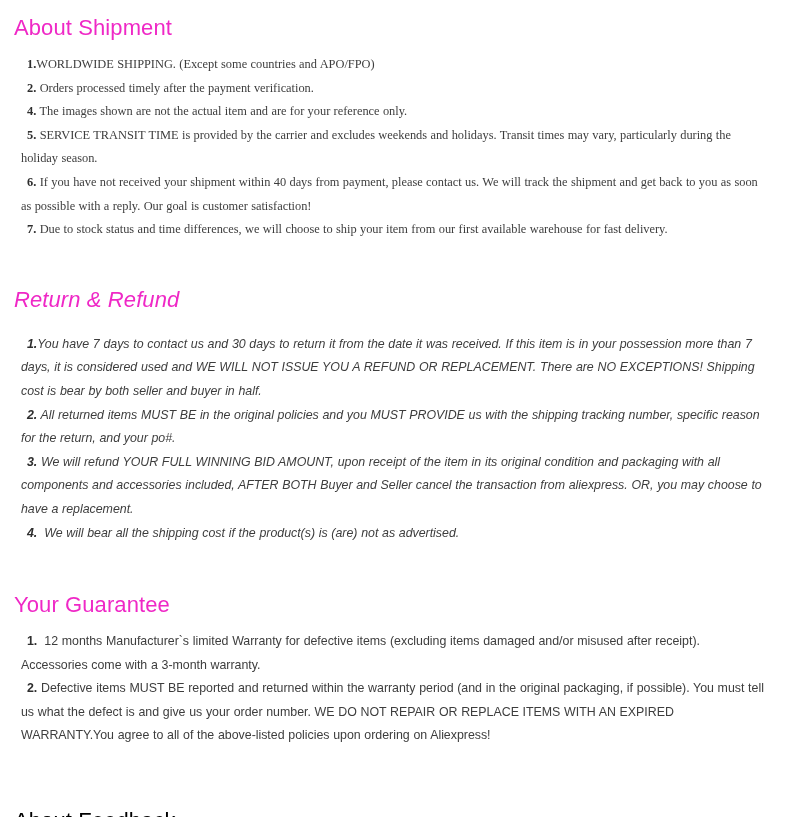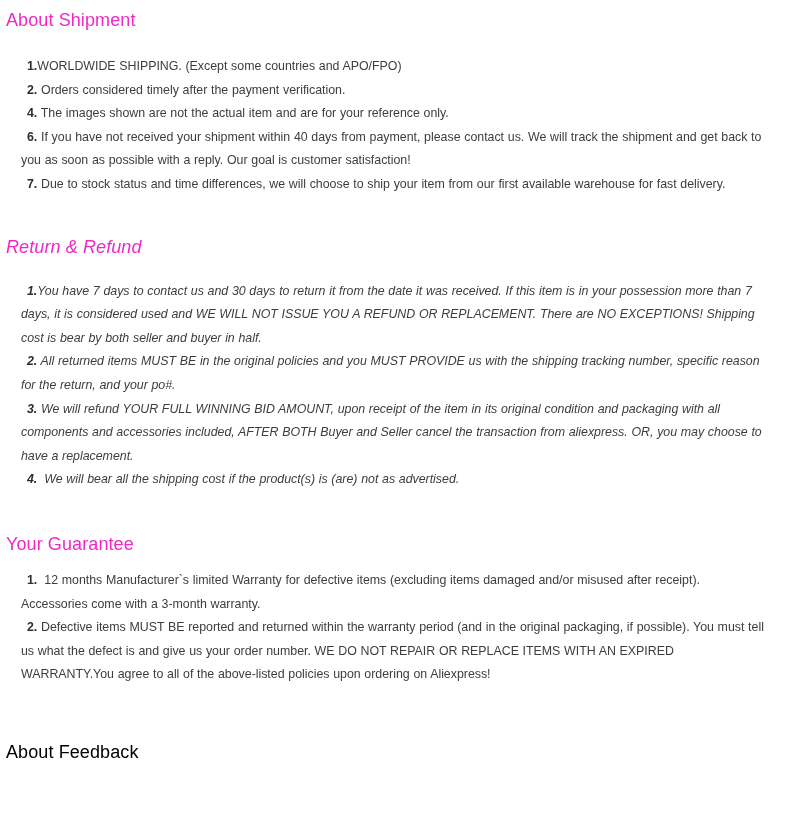--- a/index.html
+++ b/index.html
@@ -22,26 +22,26 @@
     box-sizing: border-box;
     background: #fff;
   }
 
   
   .section {
     position: relative;
   }
   .section-heading {
     color: #ef28c6;
-    font-size: 18px;
+    font-size: 22px;
     line-height: 26px;
     font-weight: 400;
     letter-spacing: 0.1px;
     padding-left: 6px;
-    margin: 0;
+    margin: 8px;
     white-space: nowrap;
   }
 
   .items {
     margin: 0;
     padding: 0;
     list-style: none;
   }
   .item {
     position: relative;
@@ -60,41 +60,42 @@
     color: #2e2e2e;
   }
   .item .gap-wide {
     
     display: inline-block;
     width: 7px;
   }
 
   
   #sec-shipment { padding-top: 7px; }
-  #sec-shipment .items { margin-top: 22px; }
+  #sec-shipment .items { margin-top: 12px; font-family: Liberation Serif, serif; }
 
   #sec-return { padding-top: 37px; font-style: italic; }
   #sec-return .items { margin-top: 20px; }
 
   #sec-guarantee { padding-top: 39px; }
   #sec-guarantee .items { margin-top: 12px; }
 
   #sec-feedback { padding-top: 52px; }
 </style>
 </head>
 <body style="background: rgb(255, 255, 255);">
 
 <div class="page">
 
   <section class="section" id="sec-shipment">
     <h2 class="section-heading" style="color: rgb(239, 40, 198);">About Shipment</h2>
     <ul class="items">
         <li class="item" style="color: rgb(61, 61, 61);"><span class="num">1.</span><span class="txt">WORLDWIDE SHIPPING. (Except some countries and APO/FPO)</span></li>
-        <li class="item" style="color: rgb(61, 61, 61);"><span class="num">2.</span><span class="txt"> Orders considered timely after the payment verification.</span></li>
+        <li class="item" style="color: rgb(61, 61, 61);"><span class="num">2.</span><span class="txt"> Orders processed timely after the payment verification.</span></li>
         <li class="item" style="color: rgb(61, 61, 61);"><span class="num">4.</span><span class="txt"> The images shown are not the actual item and are for your reference only.</span></li>
+        <li class="item" style="color: rgb(61, 61, 61);"><span class="num">5.</span><span class="txt"> SERVICE TRANSIT TIME is provided by the carrier and excludes weekends and holidays. Transit times may vary, particularly during the holiday season.</span></li>
         <li class="item" style="color: rgb(61, 61, 61);"><span class="num">6.</span><span class="txt"> If you have not received your shipment within 40 days from payment, please contact us. We will track the shipment and get back to you as soon as possible with a reply. Our goal is customer satisfaction!</span></li>
         <li class="item" style="color: rgb(61, 61, 61);"><span class="num">7.</span><span class="txt"> Due to stock status and time differences, we will choose to ship your item from our first available warehouse for fast delivery.</span></li>
       </ul>
   </section>
 
   <section class="section" id="sec-return">
     <h2 class="section-heading" style="color: rgb(239, 40, 198);">Return &amp; Refund</h2>
     <ul class="items">
         <li class="item" style="color: rgb(61, 61, 61);"><span class="num">1.</span><span class="txt">You have 7 days to contact us and 30 days to return it from the date it was received. If this item is in your possession more than 7 days, it is considered used and WE WILL NOT ISSUE YOU A REFUND OR REPLACEMENT. There are NO EXCEPTIONS! Shipping cost is bear by both seller and buyer in half.</span></li>
         <li class="item" style="color: rgb(61, 61, 61);"><span class="num">2.</span><span class="txt"> All returned items MUST BE in the original policies and you MUST PROVIDE us with the shipping tracking number, specific reason for the return, and your po#.</span></li>

